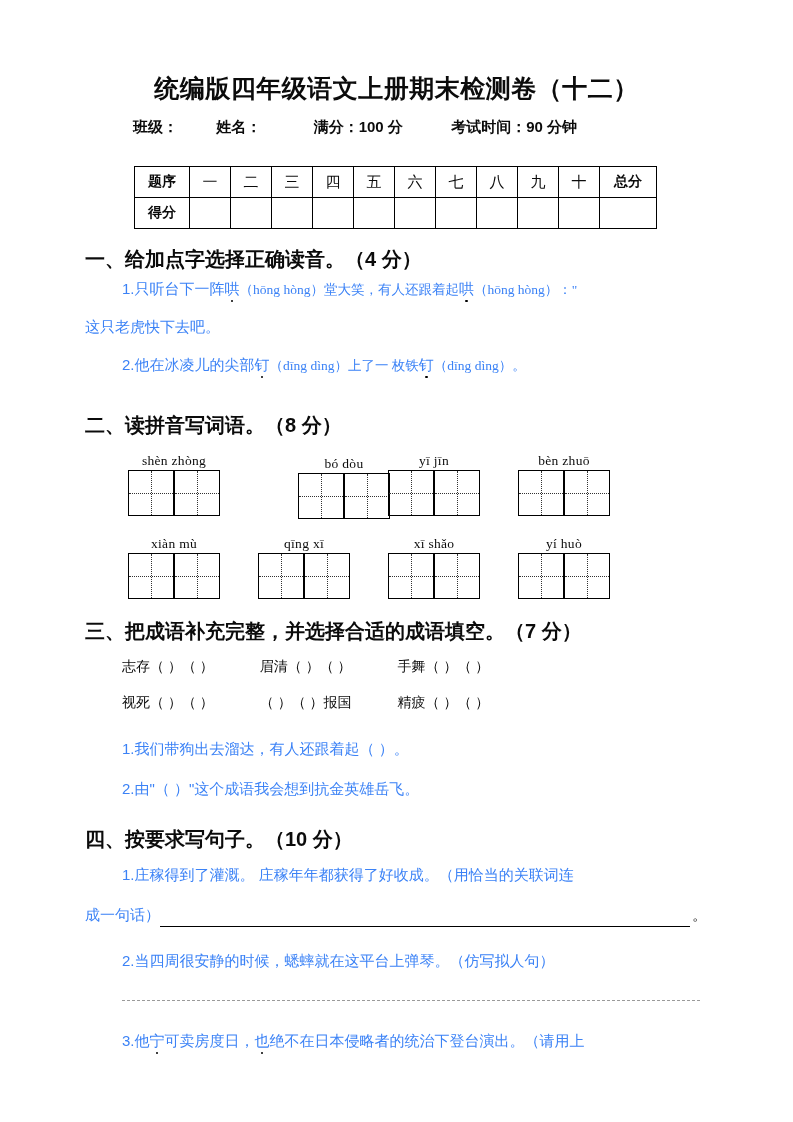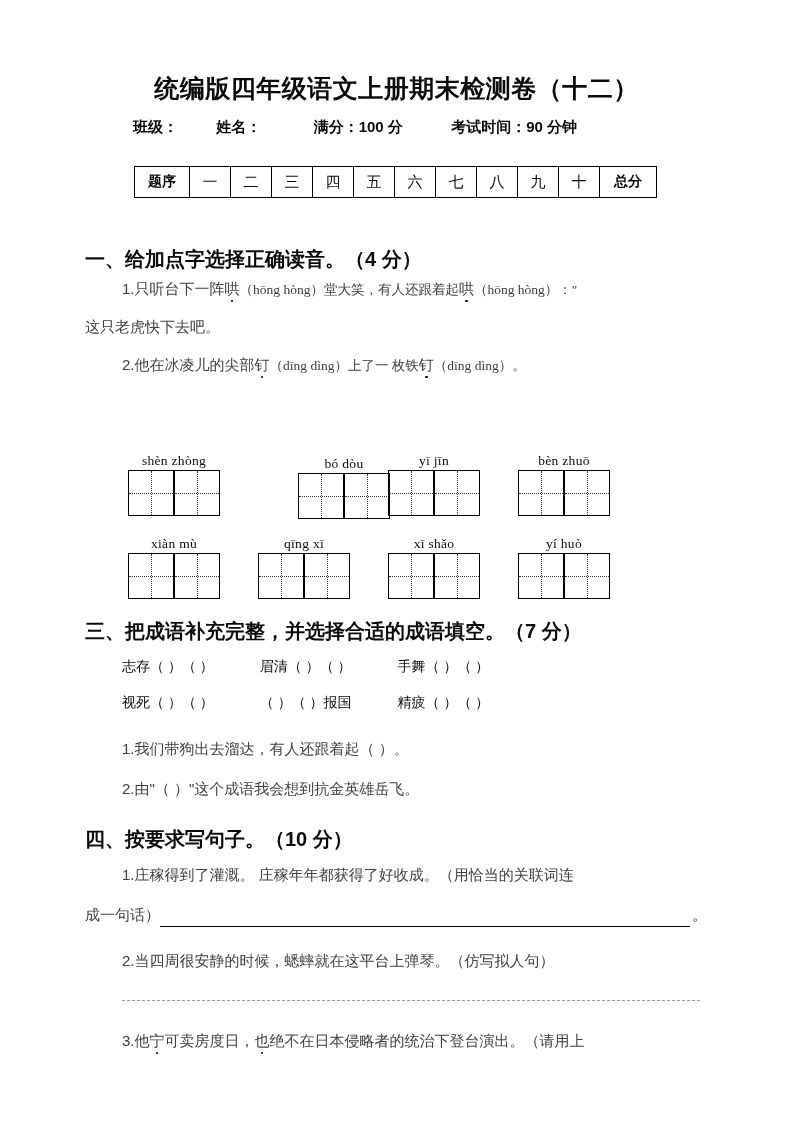--- a/index.html
+++ b/index.html
@@ -73,21 +73,21 @@
     font-size: 20px;
     font-weight: bold;
     white-space: nowrap;
     left: 85px;
   }
   .sec-head .pts { font-weight: bold; }
   .body-line {
     position: absolute;
     font-size: 15px;
     white-space: nowrap;
-    color: #404040;
+    color: #3b82f6;
   }
   .indent { left: 122px; }
   .flush  { left: 85px; }
   .pinyin-inline {
     font-family: "Liberation Serif", "DejaVu Serif", serif;
     font-size: 13.5px;
   }
 
   
   .dotchar {
@@ -198,37 +198,54 @@
       <td class="num-col">三</td>
       <td class="num-col">四</td>
       <td class="num-col">五</td>
       <td class="num-col">六</td>
       <td class="num-col">七</td>
       <td class="num-col">八</td>
       <td class="num-col">九</td>
       <td class="num-col">十</td>
       <td class="total-col">总分</td>
     </tr>
+    <tr>
+      <td class="hdr-label">得分</td>
+      <td class="num-col"></td>
+      <td class="num-col"></td>
+      <td class="num-col"></td>
+      <td class="num-col"></td>
+      <td class="num-col"></td>
+      <td class="num-col"></td>
+      <td class="num-col"></td>
+      <td class="num-col"></td>
+      <td class="num-col"></td>
+      <td class="num-col"></td>
+      <td class="total-col"></td>
+    </tr>
   </tbody>
     </table>
 
   <div class="sec-head" style="top:246px;">
     <span>一、</span><span>给加点字选择正确读音。</span><span class="pts">（4 分）</span>
   </div>
 
   <div class="body-line indent" style="top:280px;">
     <span>1.</span><span>只听台下一阵</span><span class="dotchar">哄</span><span class="pinyin-inline">（hōng  hòng）堂大笑，有人还跟着起</span><span class="dotchar">哄</span><span class="pinyin-inline">（hōng  hòng）："</span>
   </div>
 
   <div class="body-line flush" style="top:318px;">这只老虎快下去吧。</div>
 
   <div class="body-line indent" style="top:356px;">
     <span>2.</span><span>他在冰凌儿的尖部</span><span class="dotchar">钉</span><span class="pinyin-inline">（dīng  dìng）上了一 枚铁</span><span class="dotchar">钉</span><span class="pinyin-inline">（dīng  dìng）。</span>
   </div>
 
+  <div class="sec-head" style="top:412px;">
+    <span>二、</span><span>读拼音写词语。</span><span class="pts">（8 分）</span>
+  </div>
 
   <div class="grid-group" style="left:128px; top:452px;">
     <div class="grid-pinyin">shèn  zhòng</div>
     <div class="tianzi">
       <div class="tz-cell"></div>
       <div class="tz-cell"></div>
     </div>
   </div>
   <div class="grid-group" style="left:258px; top:455px;padding-left:40px;">
     <div class="grid-pinyin">bó   dòu</div>

